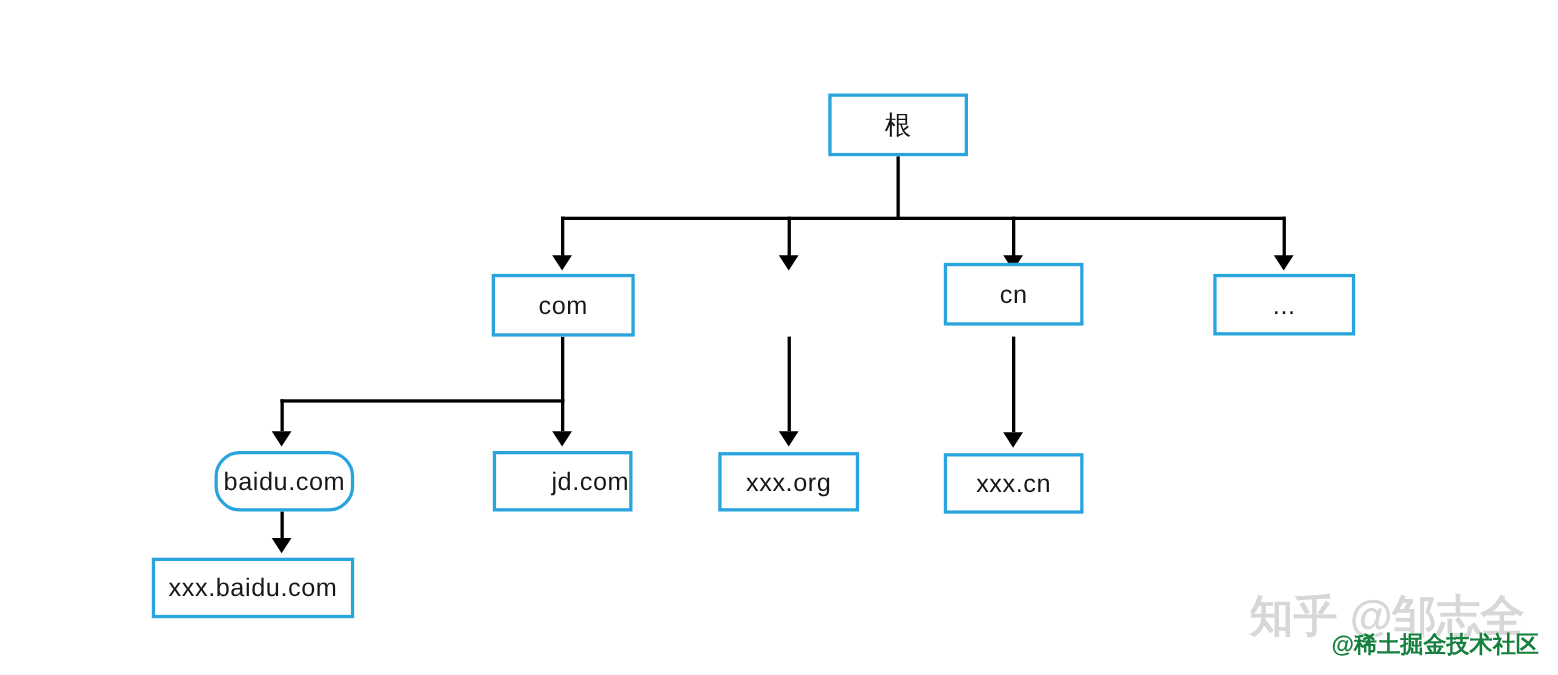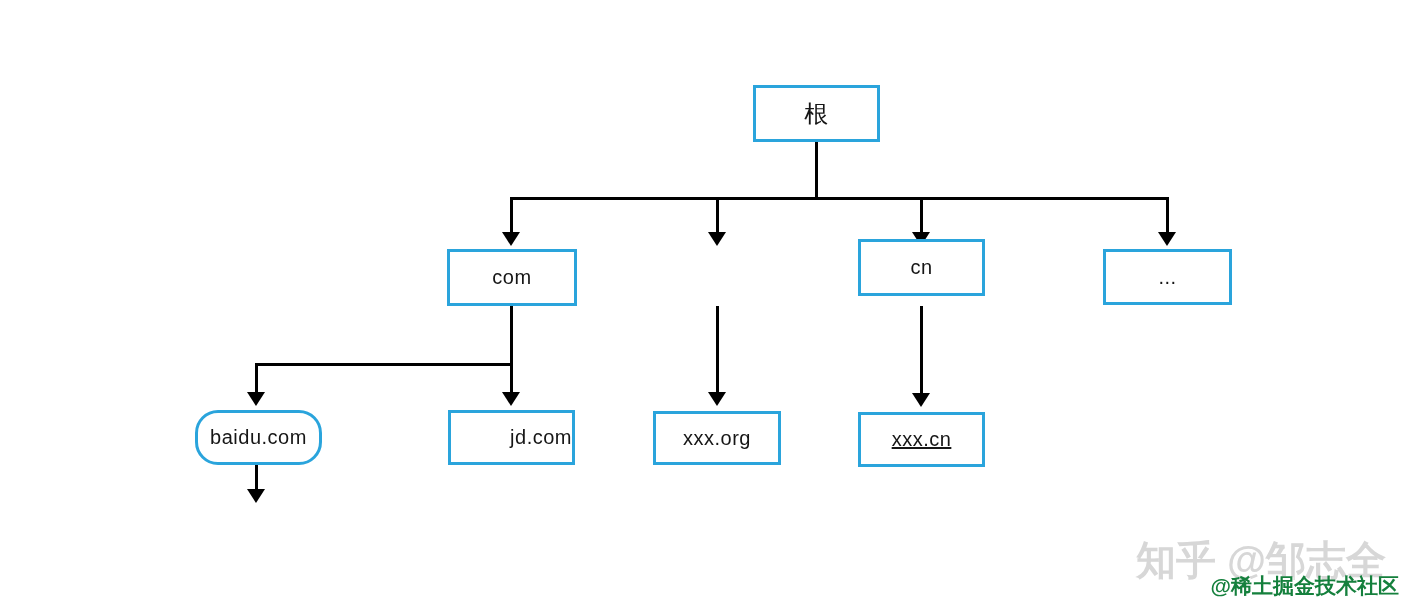--- a/index.html
+++ b/index.html
@@ -18,27 +18,26 @@
   .node {
     position: absolute;
     box-sizing: border-box;
     border: 3px solid #2aa4dc;
     background: #ffffff;
     display: flex;
     align-items: center;
     justify-content: center;
   }
   .node-label {
-    font-size: 20px;
+    font-size: 23px;
     color: #161616;
     letter-spacing: 0.5px;
     white-space: nowrap;
   }
   .node-label.underlined {
-    text-decoration: underline;
   }
   .vline, .hline {
     position: absolute;
     background: #000000;
   }
   .vline { width: 3px; }
   .hline { height: 3px; }
   .arrowhead {
     position: absolute;
     width: 0;
@@ -131,17 +130,20 @@
   </div>
 
   <div class="node" style="left:653px; top:411px; width:128px; height:54px;">
     <span class="node-label">xxx.org</span>
   </div>
 
   <div class="node" style="left:858px; top:412px; width:127px; height:55px;">
     <span class="node-label underlined">xxx.cn</span>
   </div>
 
+  <div class="node" style="left:138px; top:507px; width:184px; height:55px;">
+    <span class="node-label">xxx.baidu.com</span>
+  </div>
 
   <div class="wm1">知乎 @邹志全</div>
   <div class="wm2">@稀土掘金技术社区</div>
 
 </div>
 
 </body></html>

